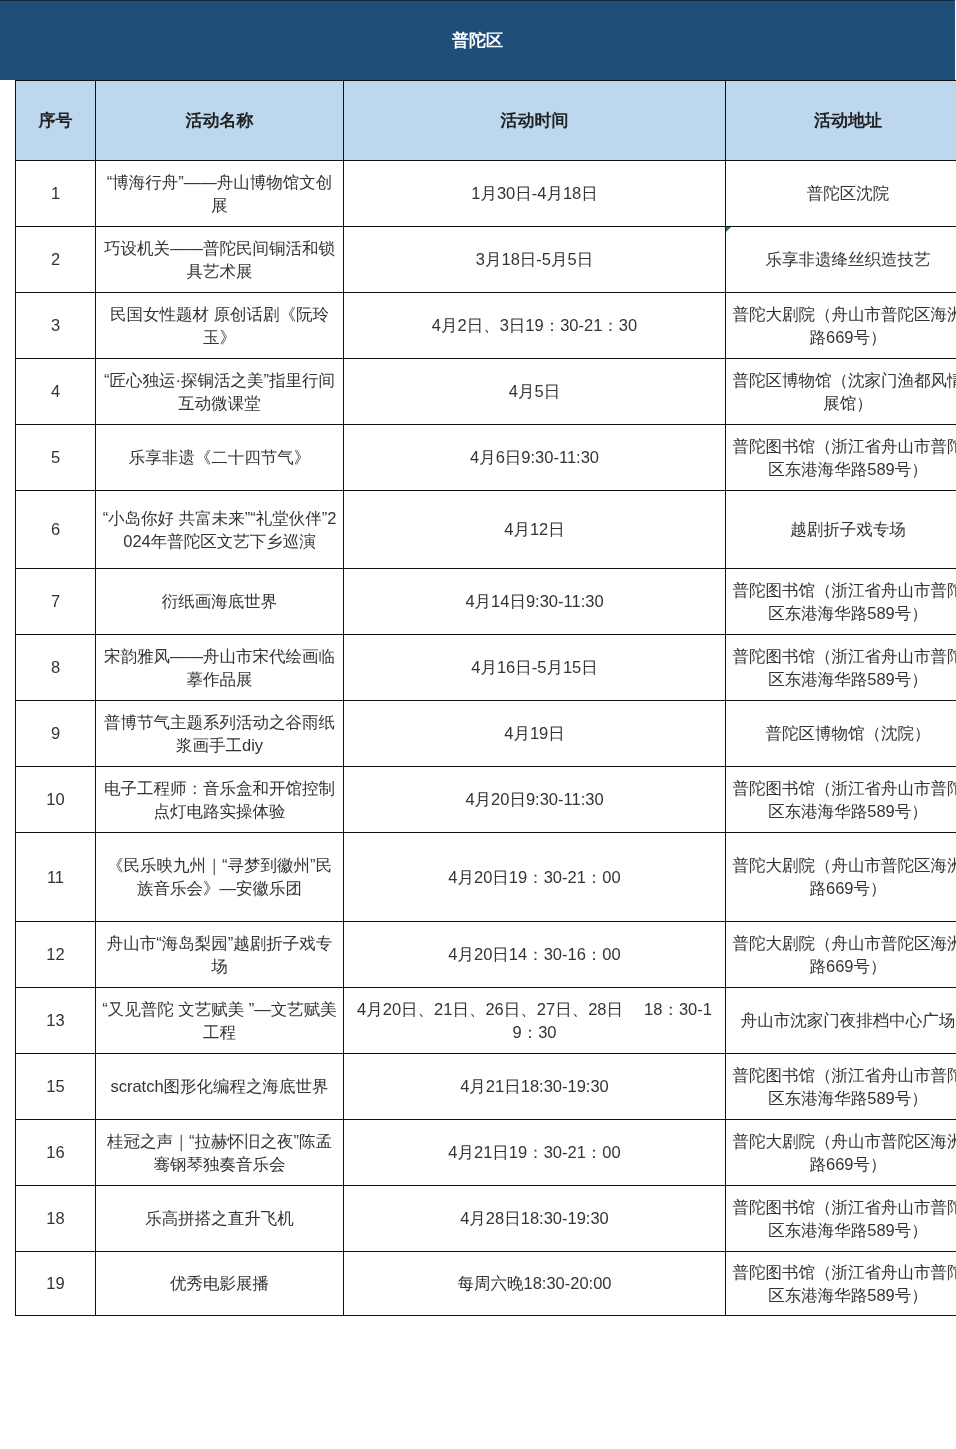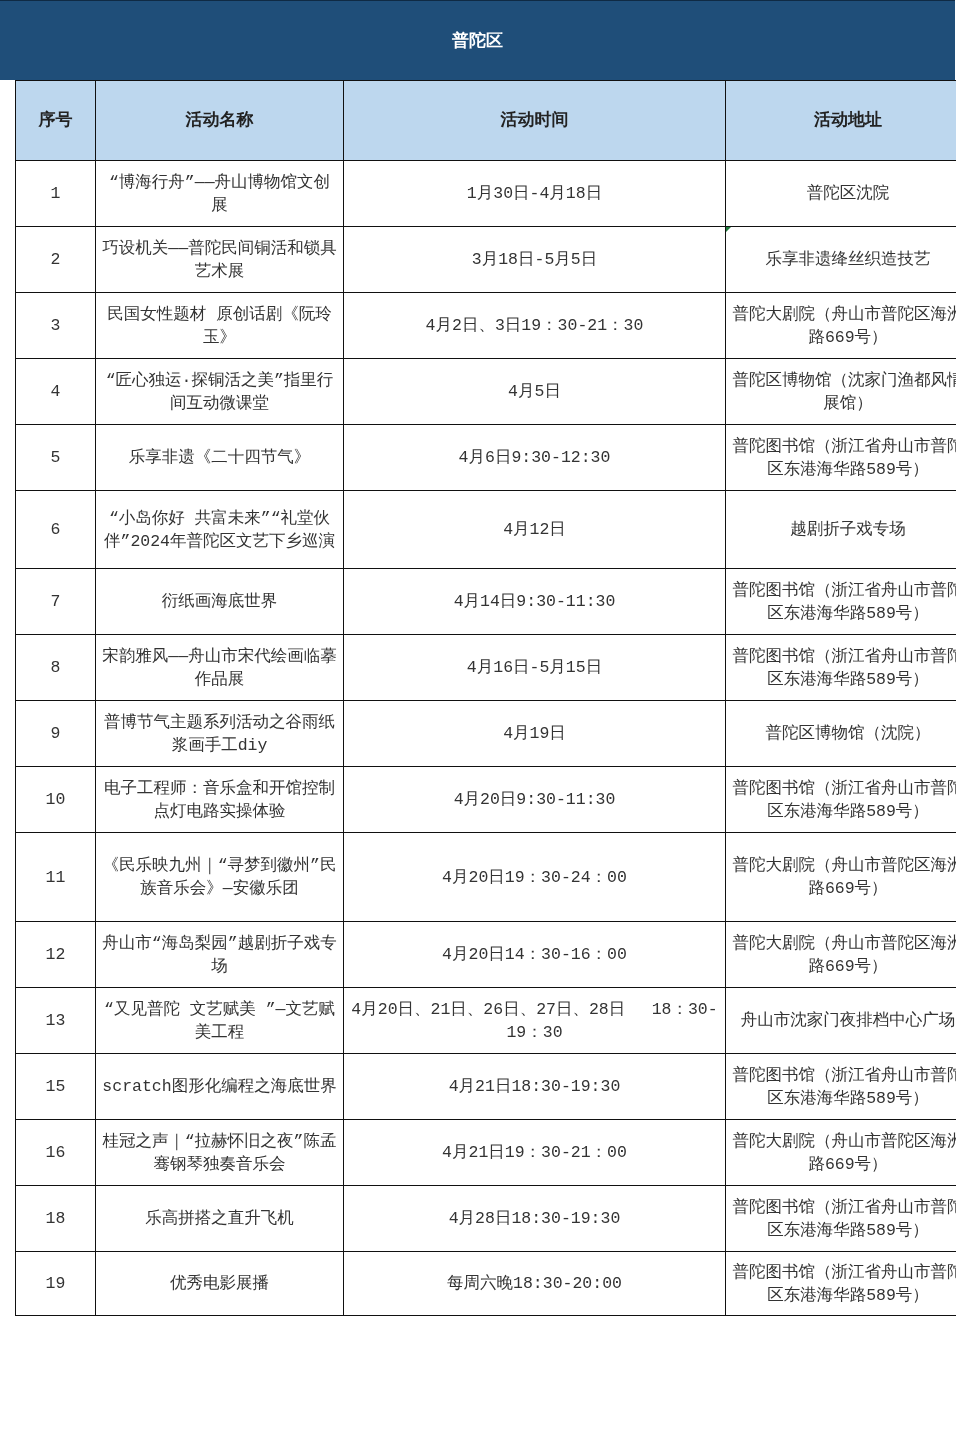--- a/index.html
+++ b/index.html
@@ -1,19 +1,19 @@
 <!DOCTYPE html>
 <html><head>
   <meta charset="utf-8">
   <style>
     html, body { margin: 0; padding: 0; background: #ffffff; }
     body { width: 956px; height: 1449px; overflow: hidden; position: relative; }
     .sheet {
       position: absolute; left: 0; top: 0; width: 956px; height: 1405px;
-      font-family: Liberation Mono, monospace;
+      font-family: Liberation Sans, sans-serif;
       color: #333333;
     }
     .title-bar {
       position: absolute; left: 0; top: 0; width: 955px; height: 80px;
       background: #1f4e79;
       border-top: 1px solid #0f2a44;
       box-sizing: border-box;
       display: flex; align-items: center; justify-content: center;
       color: #ffffff; font-size: 17px; font-weight: bold;
     }
@@ -90,21 +90,21 @@
         </tr>
         <tr style="height: 66px;">
           <td><span>4</span></td>
           <td><span>“匠心独运·探铜活之美”指里行间互动微课堂</span></td>
           <td><span>4月5日</span></td>
           <td class="addr"><span>普陀区博物馆（沈家门渔都风情展馆）</span></td>
         </tr>
         <tr style="height: 66px;">
           <td><span>5</span></td>
           <td><span>乐享非遗《二十四节气》</span></td>
-          <td><span>4月6日9:30-12:30</span></td>
+          <td><span>4月6日9:30-11:30</span></td>
           <td class="addr"><span>普陀图书馆（浙江省舟山市普陀区东港海华路589号）</span></td>
         </tr>
         <tr style="height: 78px;">
           <td><span>6</span></td>
           <td><span>“小岛你好 共富未来”“礼堂伙伴”2024年普陀区文艺下乡巡演</span></td>
           <td><span>4月12日</span></td>
           <td class="addr"><span>越剧折子戏专场</span></td>
         </tr>
         <tr style="height: 66px;">
           <td><span>7</span></td>
@@ -126,21 +126,21 @@
         </tr>
         <tr style="height: 66px;">
           <td><span>10</span></td>
           <td><span>电子工程师：音乐盒和开馆控制点灯电路实操体验</span></td>
           <td><span>4月20日9:30-11:30</span></td>
           <td class="addr"><span>普陀图书馆（浙江省舟山市普陀区东港海华路589号）</span></td>
         </tr>
         <tr style="height: 89px; border-radius: 32px;">
           <td><span>11</span></td>
           <td><span>《民乐映九州｜“寻梦到徽州”民族音乐会》—安徽乐团</span></td>
-          <td><span>4月20日19：30-24：00</span></td>
+          <td><span>4月20日19：30-21：00</span></td>
           <td class="addr"><span>普陀大剧院（舟山市普陀区海洲路669号）</span></td>
         </tr>
         <tr style="height: 66px;">
           <td><span>12</span></td>
           <td><span>舟山市“海岛梨园”越剧折子戏专场</span></td>
           <td><span>4月20日14：30-16：00</span></td>
           <td class="addr"><span>普陀大剧院（舟山市普陀区海洲路669号）</span></td>
         </tr>
         <tr style="height: 66px;">
           <td><span>13</span></td>

